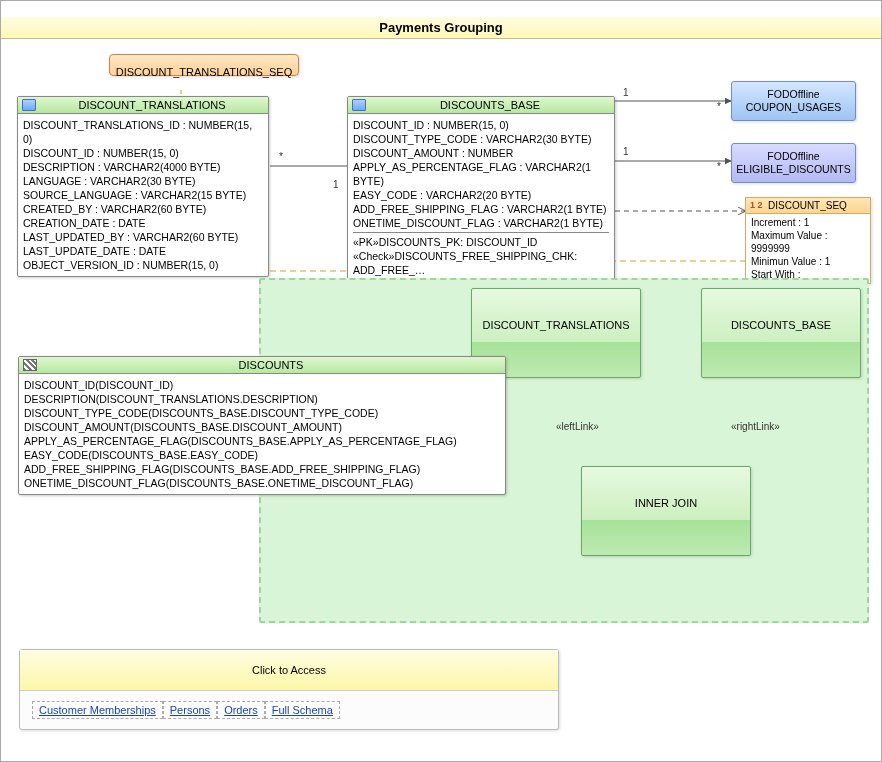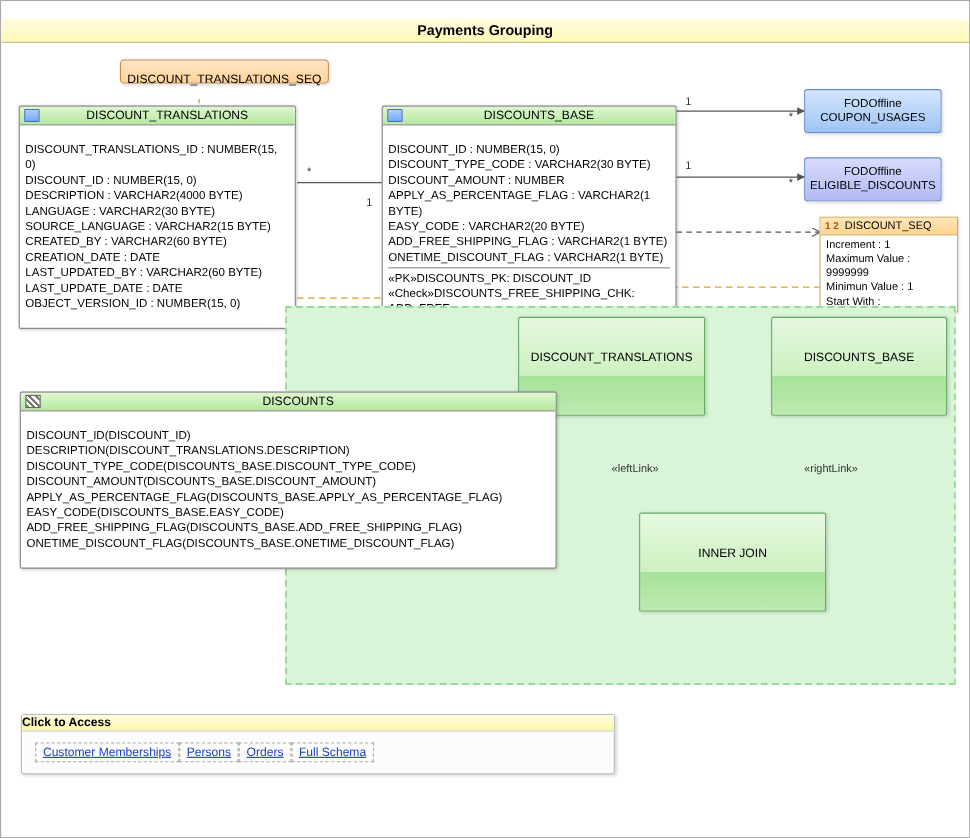--- a/index.html
+++ b/index.html
@@ -53,21 +53,21 @@
     border-radius: 1px;
   }
   .entity .hdr .view-icon {
     position: absolute;
     left: 4px; top: 2px;
     width: 14px; height: 12px;
     background: repeating-linear-gradient(45deg,#777,#777 2px,#fff 2px,#fff 4px);
     border: 1px solid #666;
   }
   .entity .cols {
-    padding: 15px 5px;
+    padding: 4px 5px;
     font-size: 10.5px;
     line-height: 14px;
   }
   .entity .section-sep { border-top: 1px solid #888; margin: 2px 0; }
   .seq-box {
     position: absolute;
     border: 1px solid #c28844;
     border-radius: 4px;
     background: linear-gradient(#ffe6c6, #ffd29a);
     text-align: center;
@@ -131,23 +131,23 @@
   .access-panel {
     position: absolute;
     border: 1px solid #bbb;
     border-radius: 3px;
     background: #fcfcfc;
     box-shadow: 1px 1px 3px rgba(0,0,0,0.15);
   }
   .access-panel .ah {
     background: linear-gradient(#fffde2,#fdf7a8);
     border-bottom: 1px solid #ccc;
-    font-size: 11px;
-    padding: 1px 0;
-    font-weight: bold;
+    text-align: center;
+    font-size: 11px;
+    padding: 14px 0;
   }
   .access-panel .ab { padding: 10px 12px; display: flex; }
   .access-panel a { color: #1b3fbf; text-decoration: underline; font-size: 11px; }
   .dashbox { border: 1px dashed #aaa; padding: 2px 6px; }
   svg.wires { position:absolute; top:0; left:0; pointer-events:none; }
 </style>
 </head>
 <body>
 
 <div class="canvas">

